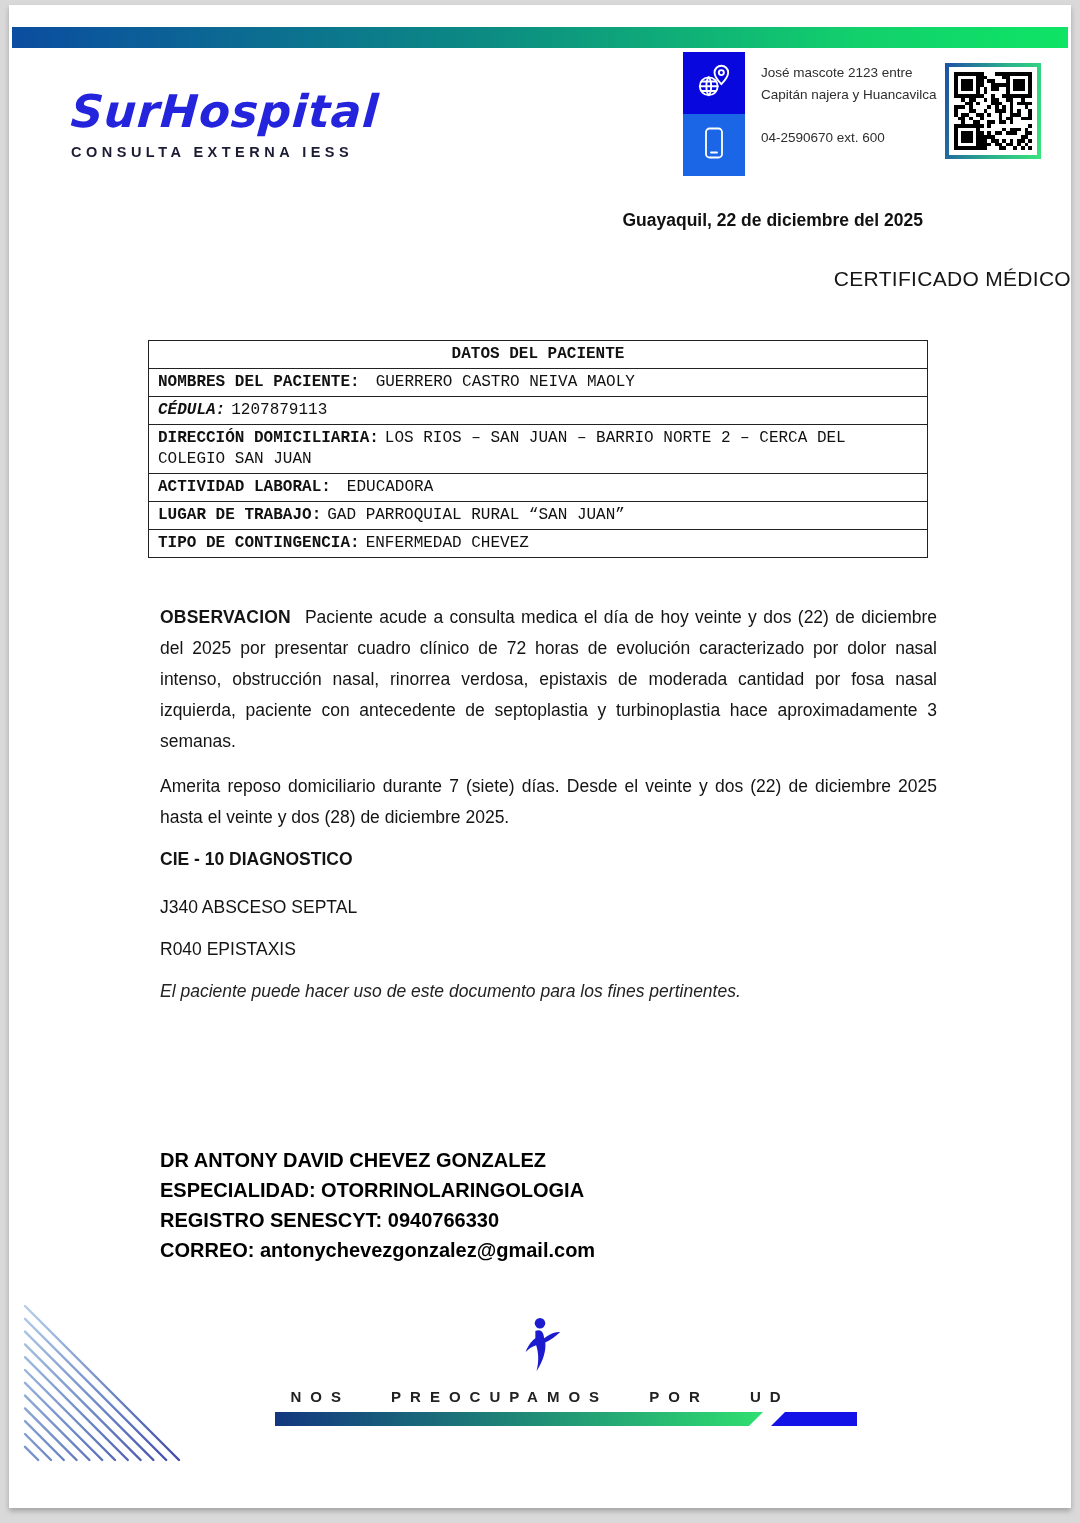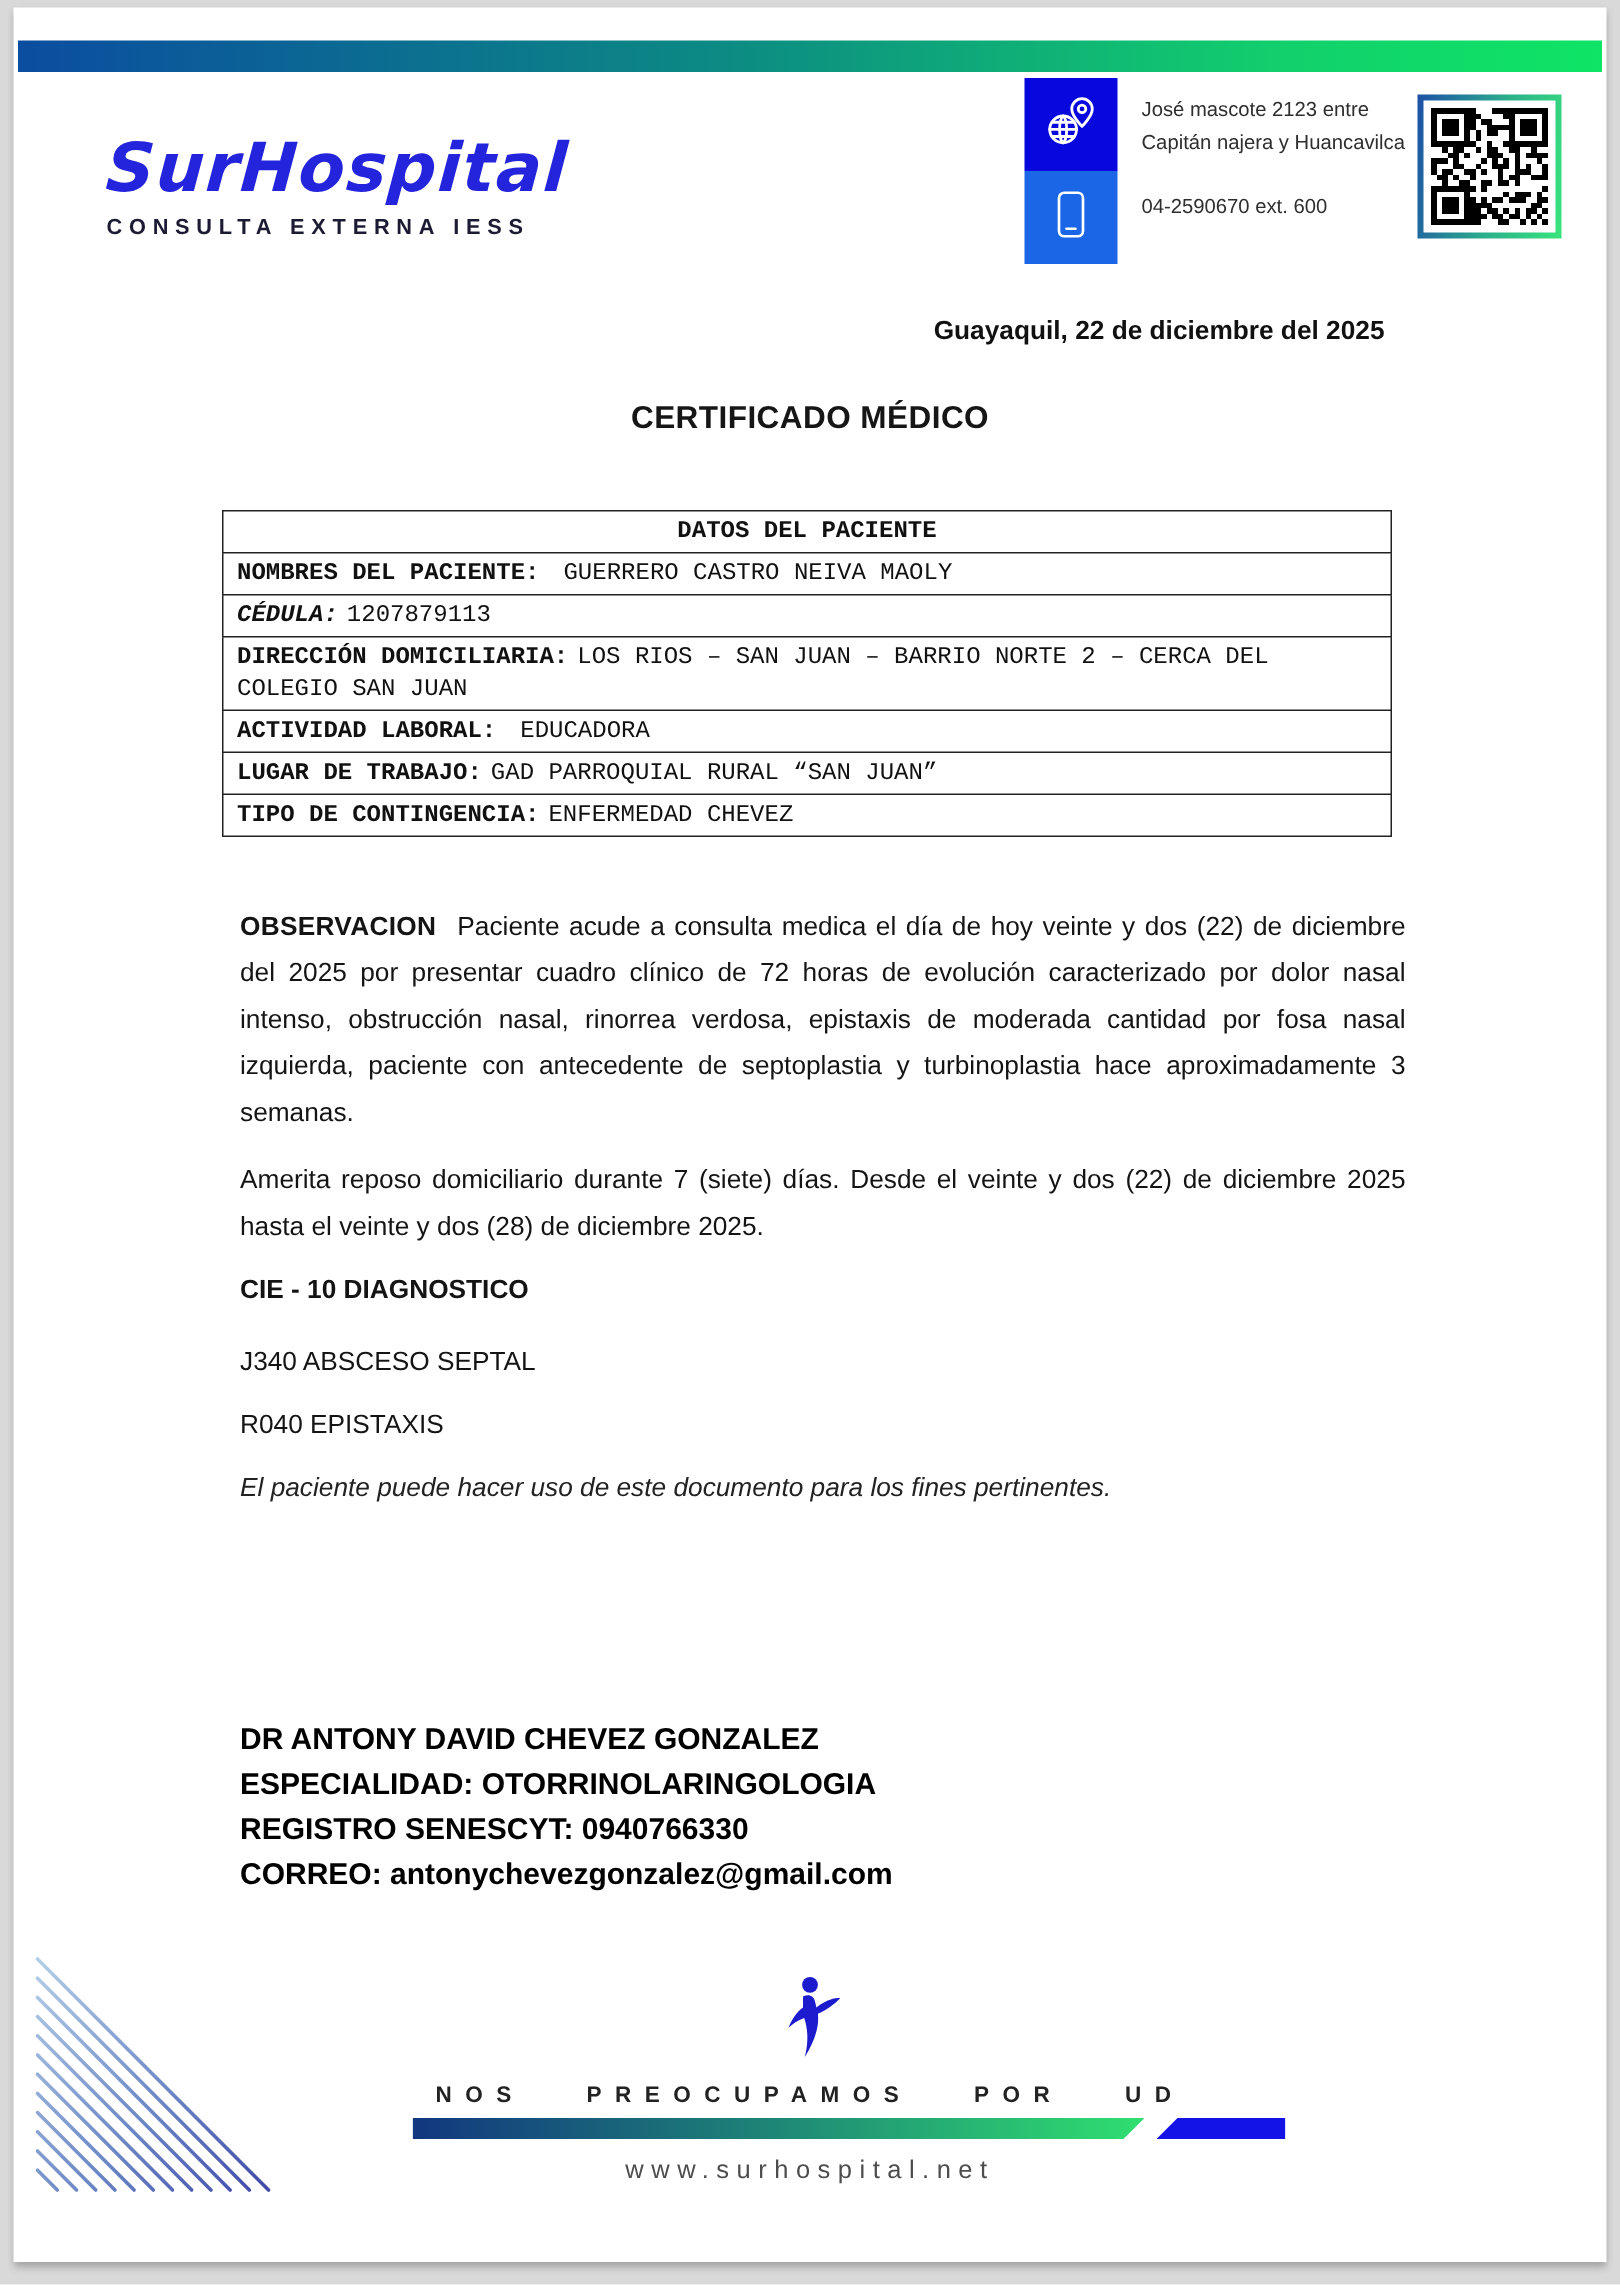--- a/index.html
+++ b/index.html
@@ -47,22 +47,22 @@
     padding:4px;
   }
   .qr-inner { width:100%; height:100%; background:#fff; padding:5px; }
   .qr-inner svg { width:100%; height:100%; display:block; }
   
   .date-line {
     position:absolute; right:148px; top:205px;
     font-weight:700; font-size:17.5px; color:#111;
   }
   .doc-title {
-    position:absolute; left:0; right:0; top:262px; text-align:center;
-    font-weight:700; font-size:21px; letter-spacing:.3px; color:#161616;
+    position:absolute; left:0; right:0; top:262px; text-align:right;
+    font-weight:400; font-size:21px; letter-spacing:.3px; color:#161616;
   }
   
   table.patient {
     position:absolute; left:139px; top:335px; width:780px;
     border-collapse:collapse; font-size:16px; color:#111;font-family:Liberation Mono, monospace;
   }
   table.patient td {
     border:1.4px solid #222; padding:3px 9px; line-height:21px;
   }
   td.thead { text-align:center; font-weight:700; }
@@ -368,15 +368,14 @@
     </svg>
   </div>
 
   <div class="slogan">NOS PREOCUPAMOS POR UD</div>
 
   <div class="bar-row">
     <div class="bar-main"></div>
     <div class="bar-accent"></div>
   </div>
 
-  <div class="website">www.surhospital.net</div>
 
 </div>
 
 </body></html>

